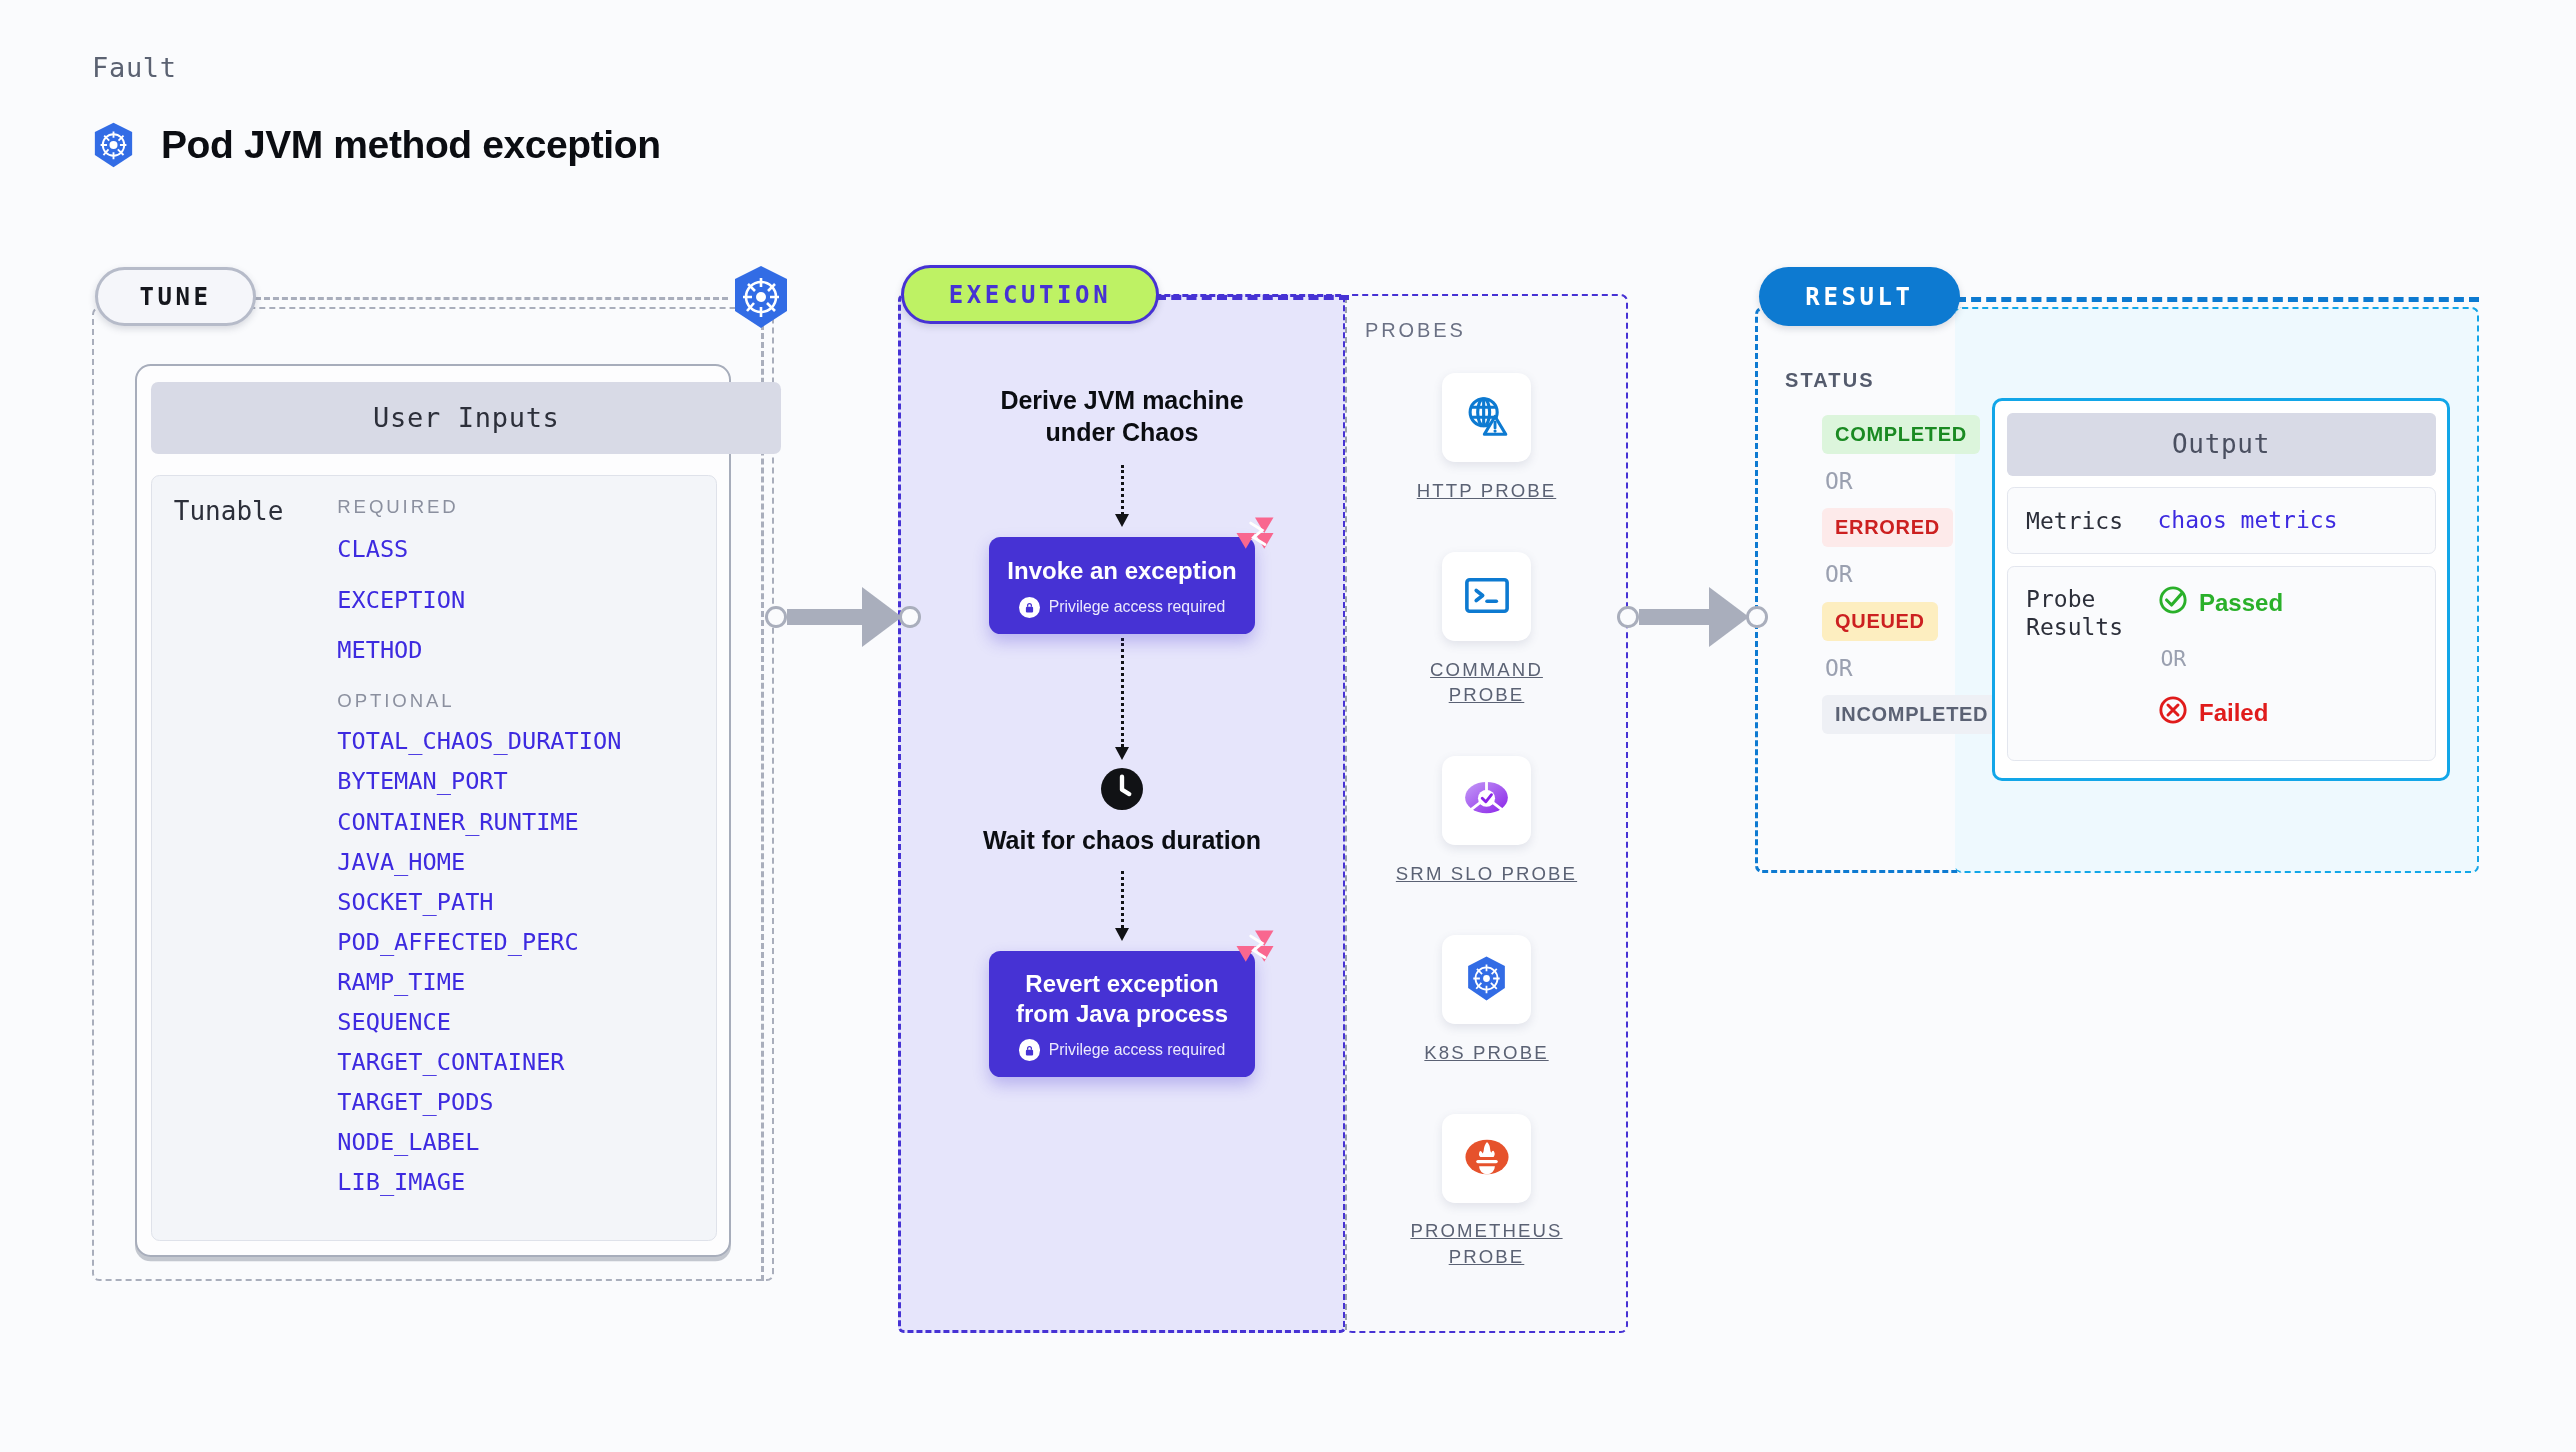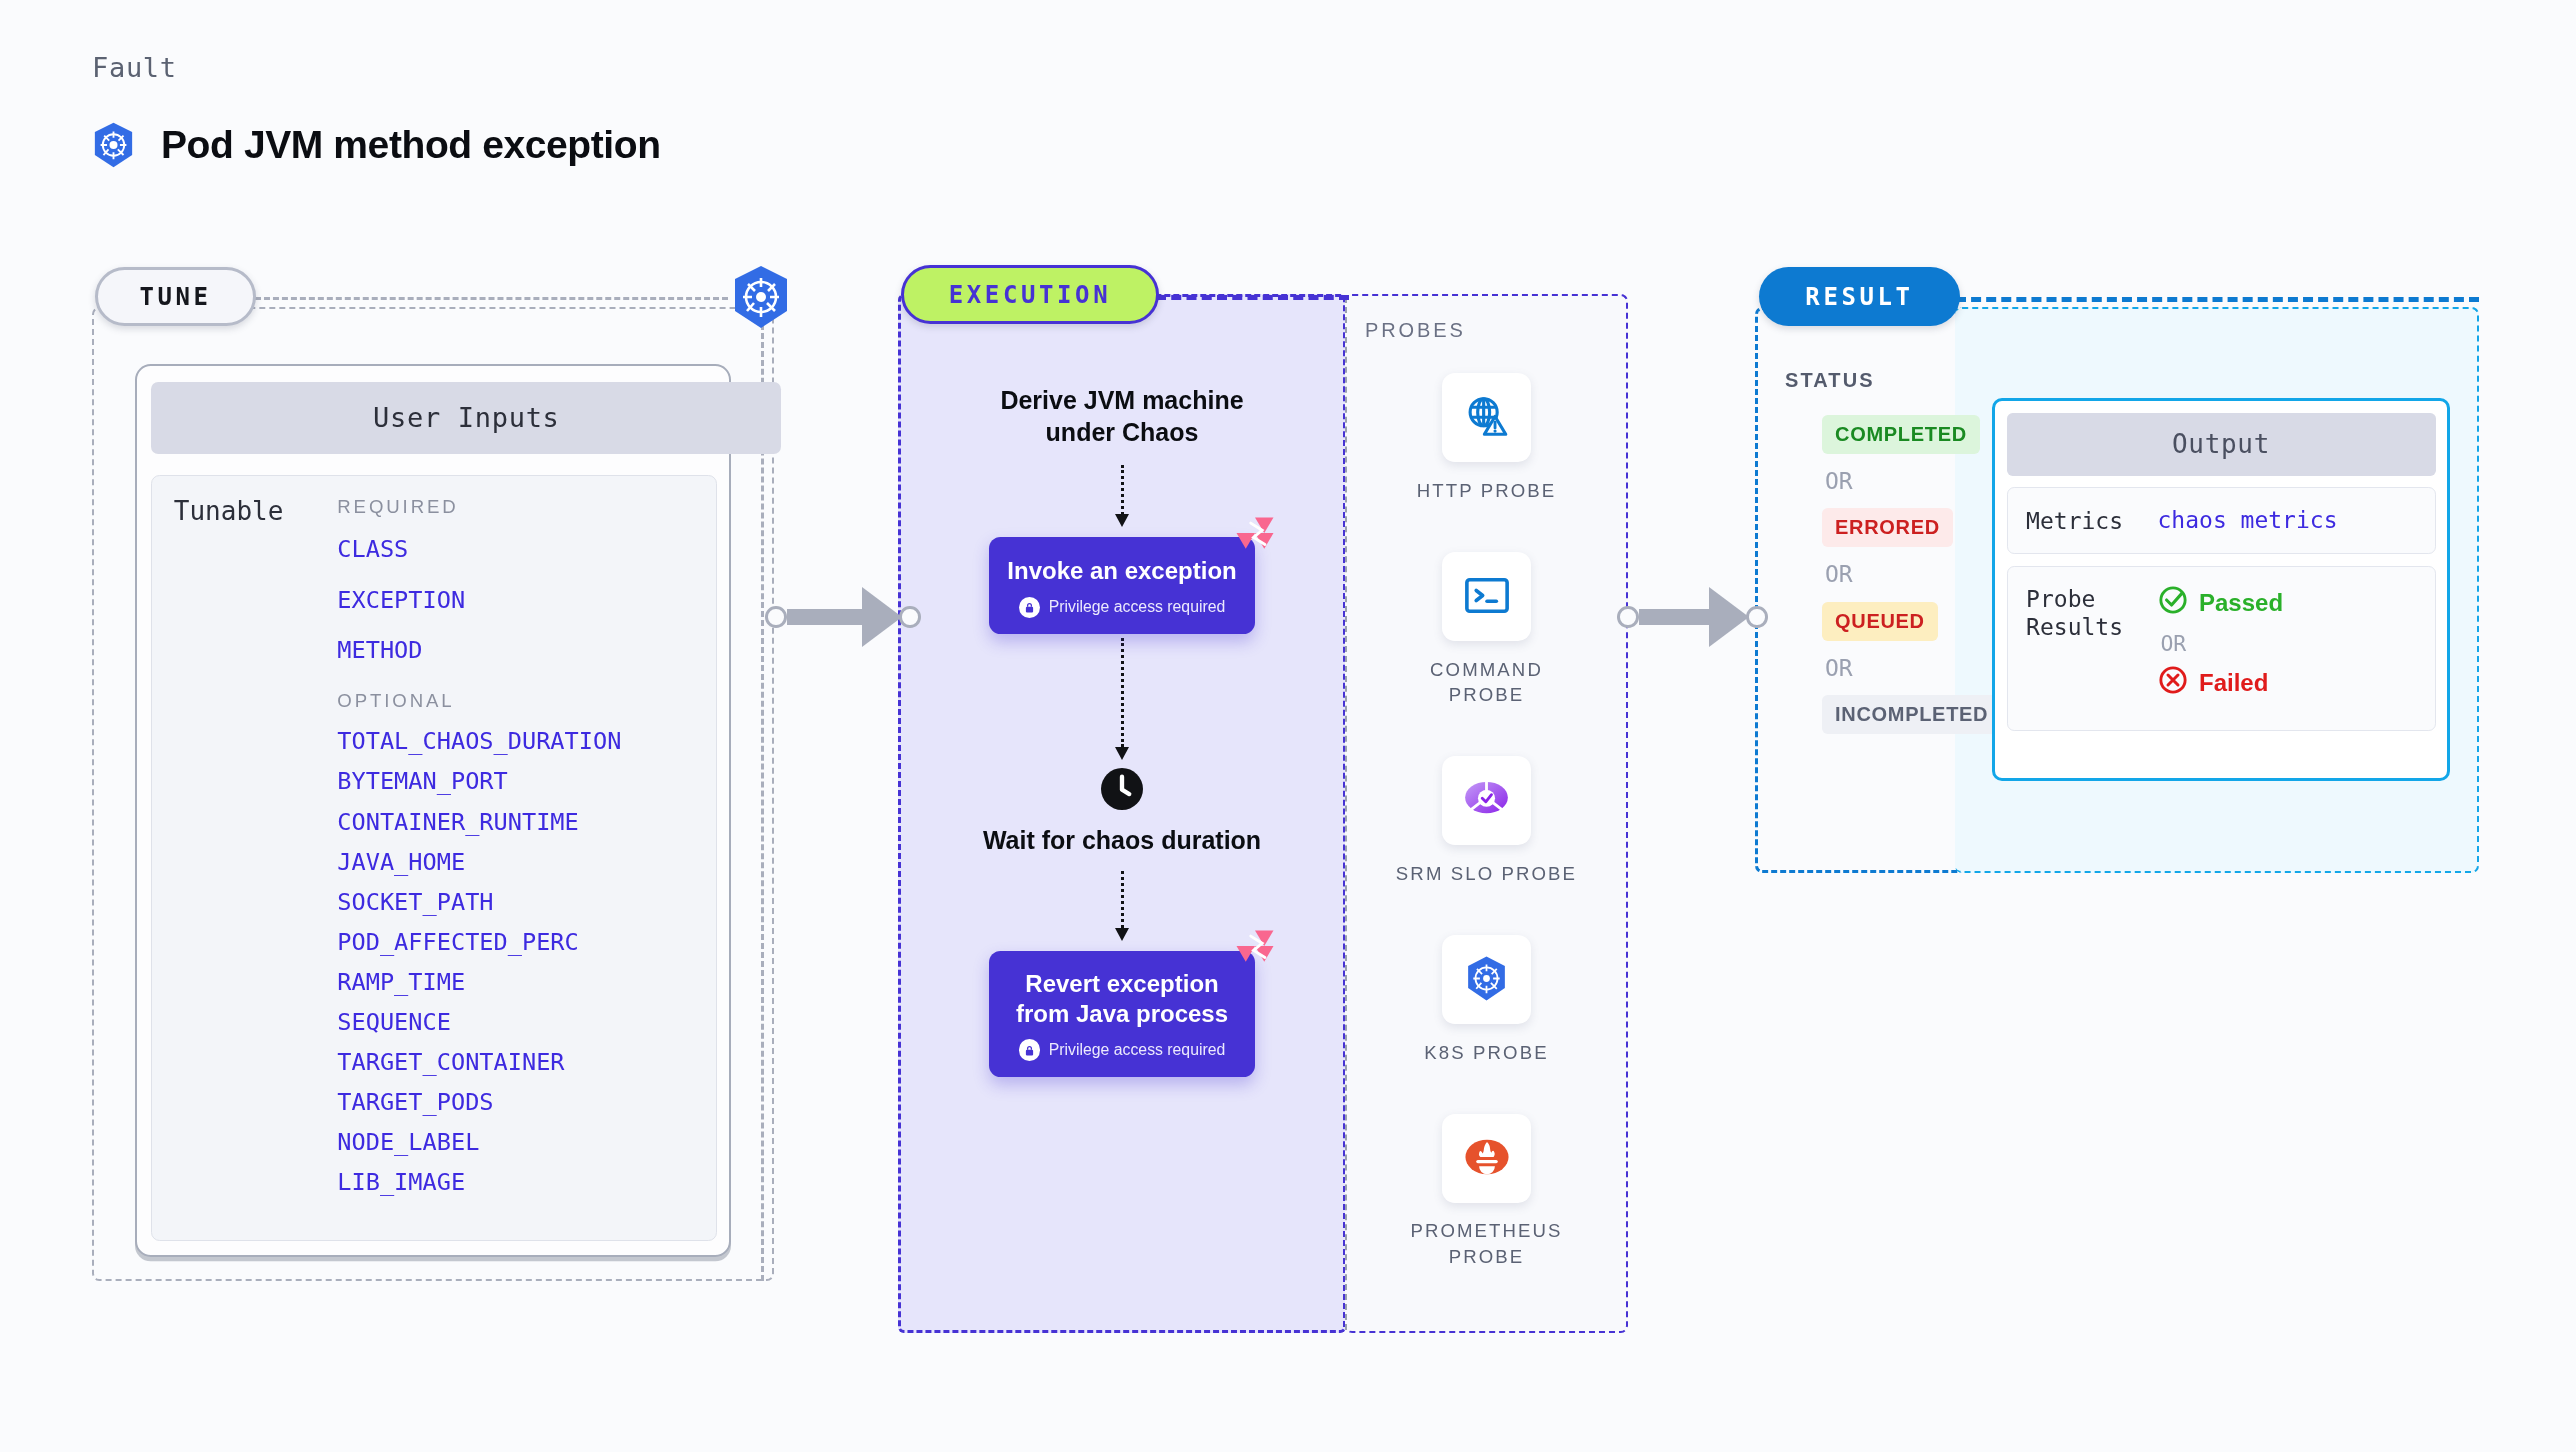--- a/index.html
+++ b/index.html
@@ -226,21 +226,21 @@
   .probe-card {
     width:89px; height:89px;
     background:#ffffff; border-radius:13px;
     display:flex; align-items:center; justify-content:center;
     box-shadow:0 3.6px 10px rgba(90,100,130,0.14);
   }
   .probe-label {
     margin-top:15.8px;
     font-family:"Liberation Sans", sans-serif;
     font-size:18.6px; color:#5b6274; letter-spacing:2.1px;
-    text-align:center; line-height:1.35;
+    text-align:center; line-height:1.35;text-decoration:underline;
   }
 
   
   .status-title {
     position:absolute; left:1785px; top:369px;
     font-size:20px; color:#545b6d; letter-spacing:2.1px; font-weight:bold;
   }
   .status-stack {
     position:absolute; left:1822px; top:415px;
     display:flex; flex-direction:column; align-items:flex-start;
@@ -277,21 +277,21 @@
   }
   .output-row .lbl {
     font-family:"DejaVu Sans Mono", monospace;
     font-size:23px; color:#2c2f3a;
     width:150px; padding-left:18.6px; line-height:1.22; flex:none;
   }
   .output-row .val {
     font-family:"DejaVu Sans Mono", monospace;
     font-size:23px; color:#3d2ae0;
   }
-  .probe-res-col { display:flex; flex-direction:column; gap:2px; }
+  .probe-res-col { display:flex; flex-direction:column; gap:17px; }
   .probe-res-line {
     display:flex; align-items:center; gap:11.5px;
     font-size:24px; font-weight:bold;
   }
   .probe-res-or {
     font-family:"DejaVu Sans Mono", monospace;
     font-size:21.5px; color:#9aa0b0; margin:7.2px 0 7.2px 2.9px;
   }
 </style>
 </head>

